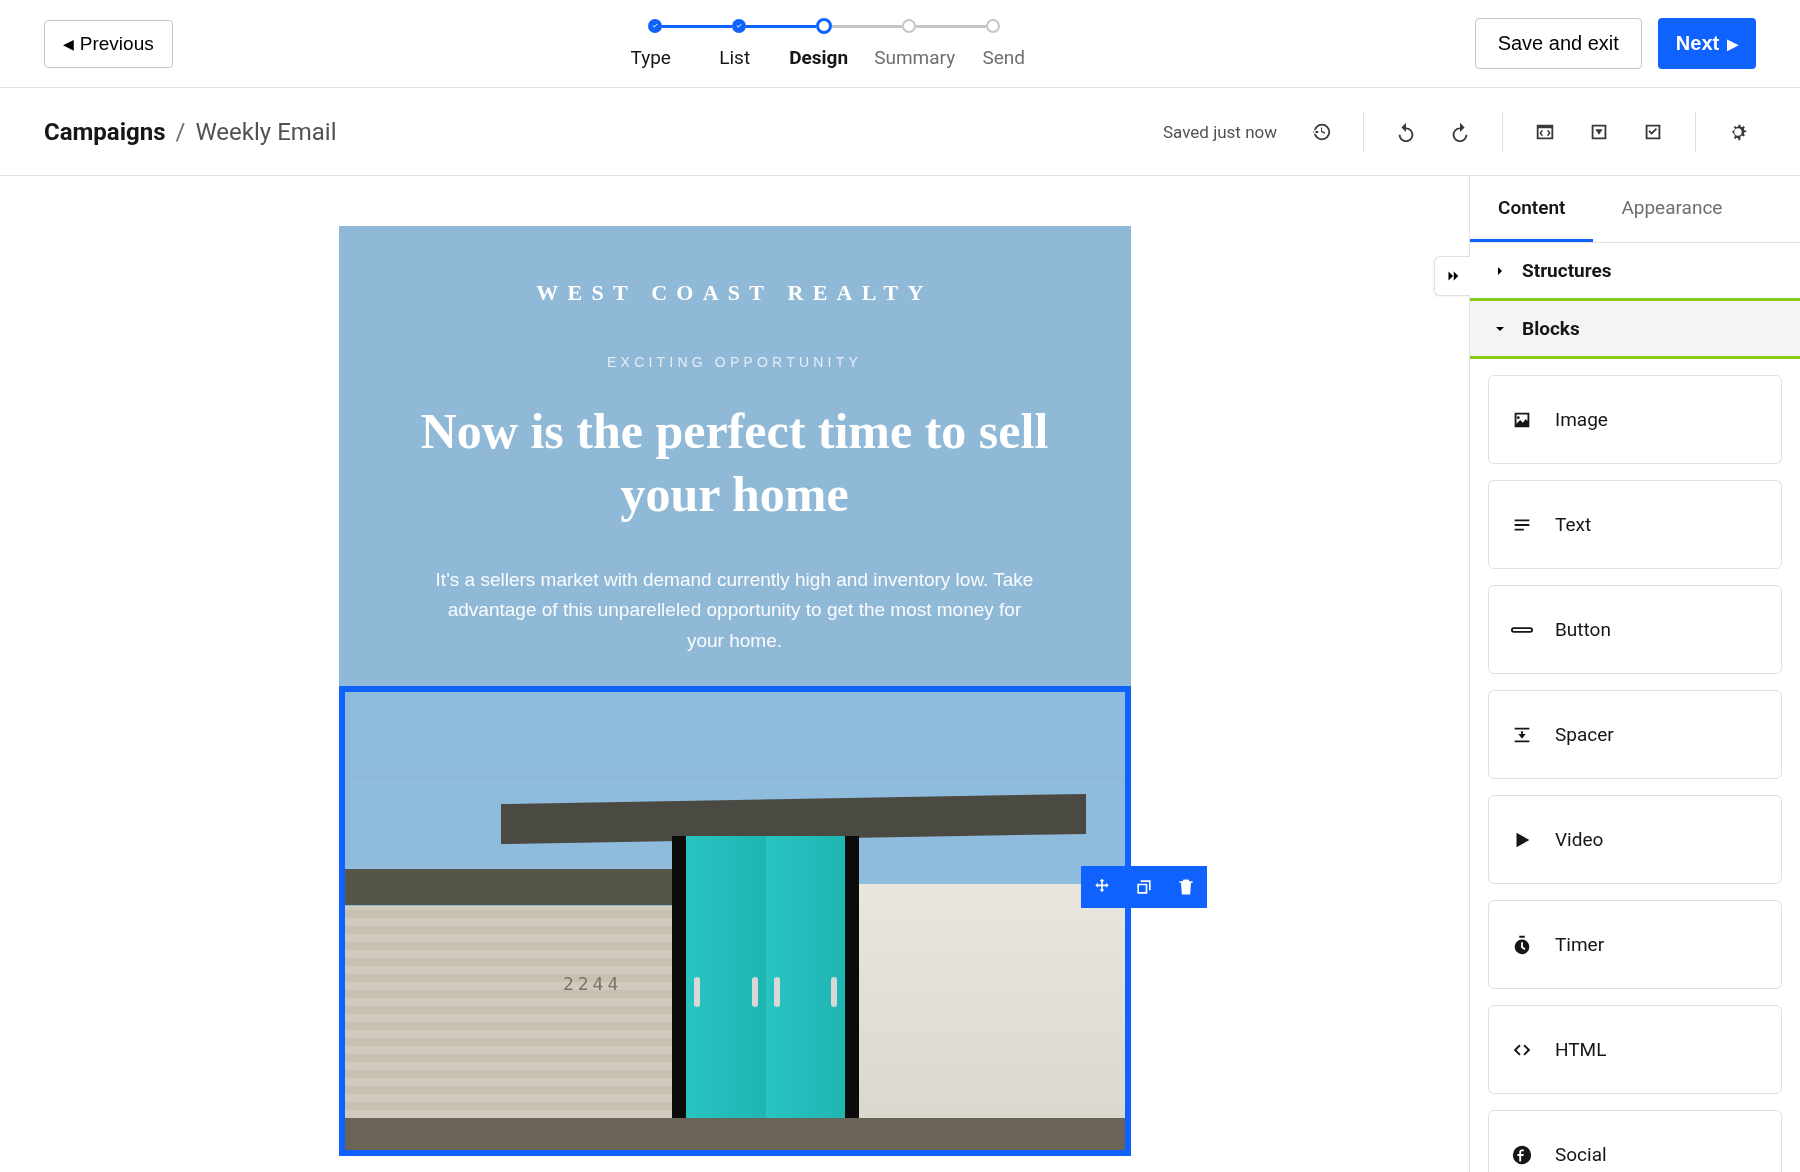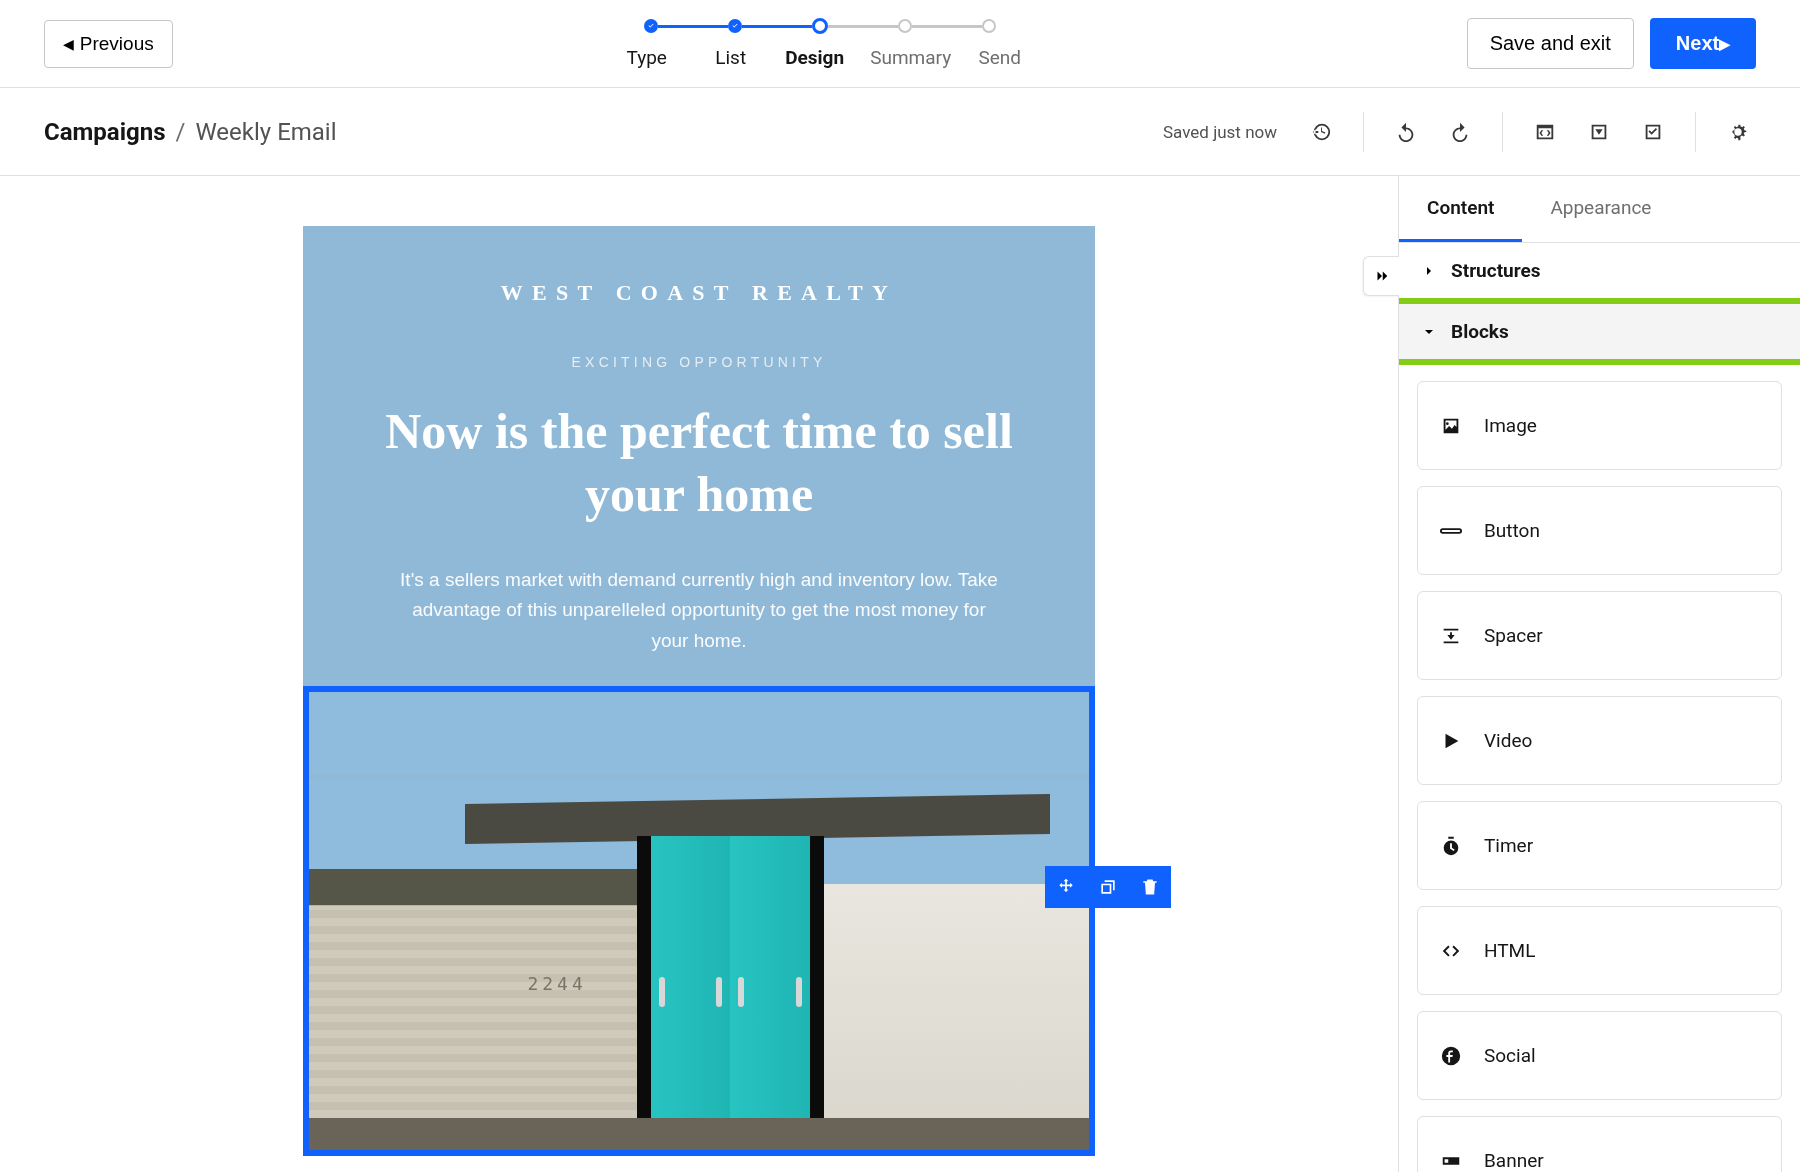--- a/index.html
+++ b/index.html
@@ -16,39 +16,39 @@
 .dot.done svg { fill:#fff; }
 .dot.current { background:#fff; border:3px solid #0f62fe; width:16px; height:16px; }
 .dot.future { background:#fff; border:2px solid #c6c6c6; width:14px; height:14px; }
 .segment { height:3px; width:70px; background:#c6c6c6; }
 .segment.blue { background:#0f62fe; }
 .step-label { font-size:19px; color:#6f6f6f; width:84px; text-align:center; }
 .step-label.active { color:#161616; font-weight:700; }
 .step-label.done { color:#161616; }
 .topbar-right { display:flex; gap:16px;border-radius:7px; }
 .save-btn { border:1.5px solid #c6c6c6; background:#fff; font-size:20px; padding:13px 22px; border-radius:4px; cursor:pointer; }
-.next-btn { background:#0f62fe; color:#fff; font-size:20px; font-weight:600; padding:13px 26px; border-radius:4px; border:none; cursor:pointer; display:flex; align-items:center; }
+.next-btn { background:#0f62fe; color:#fff; font-size:20px; font-weight:600; padding:13px 18px; border-radius:4px; border:none; cursor:pointer; display:flex; align-items:center; gap:8px; }
 .next-btn .caret { font-size:14px; }
 
 
 .subbar { display:flex; align-items:center; justify-content:space-between; height:88px; padding:0 44px; border-bottom:1px solid #e0e0e0; }
 .breadcrumb { display:flex; align-items:center; gap:10px; font-size:24px; }
 .breadcrumb .root { font-weight:700; }
 .breadcrumb .sep { color:#6f6f6f; }
 .breadcrumb .leaf { color:#525252; }
 .sub-right { display:flex; align-items:center; gap:18px; }
 .saved-text { font-size:17px; color:#525252; margin-right:8px; }
 .icon-btn { width:36px; height:36px; display:flex; align-items:center; justify-content:center; cursor:pointer; border:none; background:transparent; }
 .icon-btn svg { fill:#393939; }
 .divider-v { width:1px; height:40px; background:#e0e0e0; margin:0 6px; }
 
 
 .main { display:flex; height: calc(1172px - 176px); }
 .canvas-area { flex:1; overflow:auto; position:relative; }
-.sidebar { width:402px; border-left:1px solid #e0e0e0; background:#fff; position:relative; }
+.sidebar { width:331px; border-left:1px solid #e0e0e0; background:#fff; position:relative; }
 .collapse-handle { position:absolute; left:-36px; top:80px; width:36px; height:40px; border:1px solid #e0e0e0; border-right:none; border-radius:6px 0 0 6px; background:#fff; display:flex; align-items:center; justify-content:center; cursor:pointer; box-shadow:-1px 1px 2px rgba(0,0,0,0.05); }
 
 
 .email-wrap { width:792px; margin:50px auto 0; }
 .email { background:#90b9d8; padding: 54px 40px 0; text-align:center; color:#fff; font-family: Georgia, 'Times New Roman', serif; }
 .email .brand { letter-spacing: 0.42em; font-size:22px; font-weight:600; margin-bottom:48px; }
 .email .eyebrow { letter-spacing:0.3em; font-size:14px; opacity:0.75; margin-bottom:30px; font-family:-apple-system,sans-serif; }
 .email h1 { font-size:50px; line-height:1.25; font-weight:700; margin-bottom:40px; }
 .email .body { font-size:19px; line-height:1.6; max-width:600px; margin:0 auto 30px; opacity:0.95; font-family:-apple-system,sans-serif; }
 .image-block { position:relative; border:6px solid #0f62fe; background:linear-gradient(to bottom, #8fbbdc 0%, #8fbbdc 18%, transparent 18%); height:470px; overflow:hidden; margin: 0 -40px; }
@@ -67,21 +67,21 @@
 .addr { position:absolute; left:28%; top:52%; font-family:monospace; color:#7a7468; font-size:18px; letter-spacing:4px; }
 .image-toolbar { position:absolute; right:-116px; top:180px; background:#0f62fe; display:flex; z-index:10; }
 .image-toolbar button { width:42px; height:42px; border:none; background:transparent; display:flex; align-items:center; justify-content:center; cursor:pointer; }
 .image-toolbar svg { fill:#fff; }
 .email-block-wrap { position:relative; }
 
 
 .tabs { display:flex; border-bottom:1px solid #e0e0e0; }
 .tab { padding:20px 28px; font-size:19px; color:#6f6f6f; cursor:pointer; border-bottom:3px solid transparent; }
 .tab.active { color:#161616; font-weight:600; border-bottom-color:#0f62fe; }
-.accordion { border-bottom:6px solid #84cc16; padding:16px 22px; display:flex; align-items:center; gap:14px; cursor:pointer; background:#f4f4f4; font-size:19px; font-weight:700; }
+.accordion { border-bottom:3px solid #84cc16; padding:16px 22px; display:flex; align-items:center; gap:14px; cursor:pointer; background:#f4f4f4; font-size:19px; font-weight:700; }
 .accordion.collapsed { background:#fff; }
 .block-list { padding:16px 18px; display:flex; flex-direction:column; gap:16px; }
 .block-item { border:1px solid #e0e0e0; border-radius:6px; padding:32px 22px; display:flex; align-items:center; gap:22px; font-size:19px; cursor:grab; background:#fff; }
 .block-item svg { fill:#161616; }
 </style>
 </head>
 <body>
 
 <div class="topbar">
   <button class="prev-btn">
@@ -249,20 +249,26 @@
     </div>
     <div class="block-list">
       <div class="block-item">
         <svg width="22" height="22" viewBox="0 0 24 24">
             <path d="M4 4h16v16H4V4zm2 2v10l4-4 3 3 3-4 2 2V6H6zm2 2a1.5 1.5 0 110 3 1.5 1.5 0 010-3z"></path>
           </svg>
         <span>Image</span>
       </div>
       <div class="block-item">
         <svg width="22" height="22" viewBox="0 0 24 24">
+            <path d="M4 6h16v2H4zM4 11h16v2H4zM4 16h10v2H4z"></path>
+          </svg>
+        <span>Text</span>
+      </div>
+      <div class="block-item">
+        <svg width="22" height="22" viewBox="0 0 24 24">
             <path d="M3 9h18a3 3 0 010 6H3a3 3 0 010-6zm0 2a1 1 0 000 2h18a1 1 0 000-2H3z"></path>
           </svg>
         <span>Button</span>
       </div>
       <div class="block-item">
         <svg width="22" height="22" viewBox="0 0 24 24">
             <path d="M4 4h16v2H4zM4 18h16v2H4zM11 8h2v3h3l-4 5-4-5h3V8z"></path>
           </svg>
         <span>Spacer</span>
       </div>

